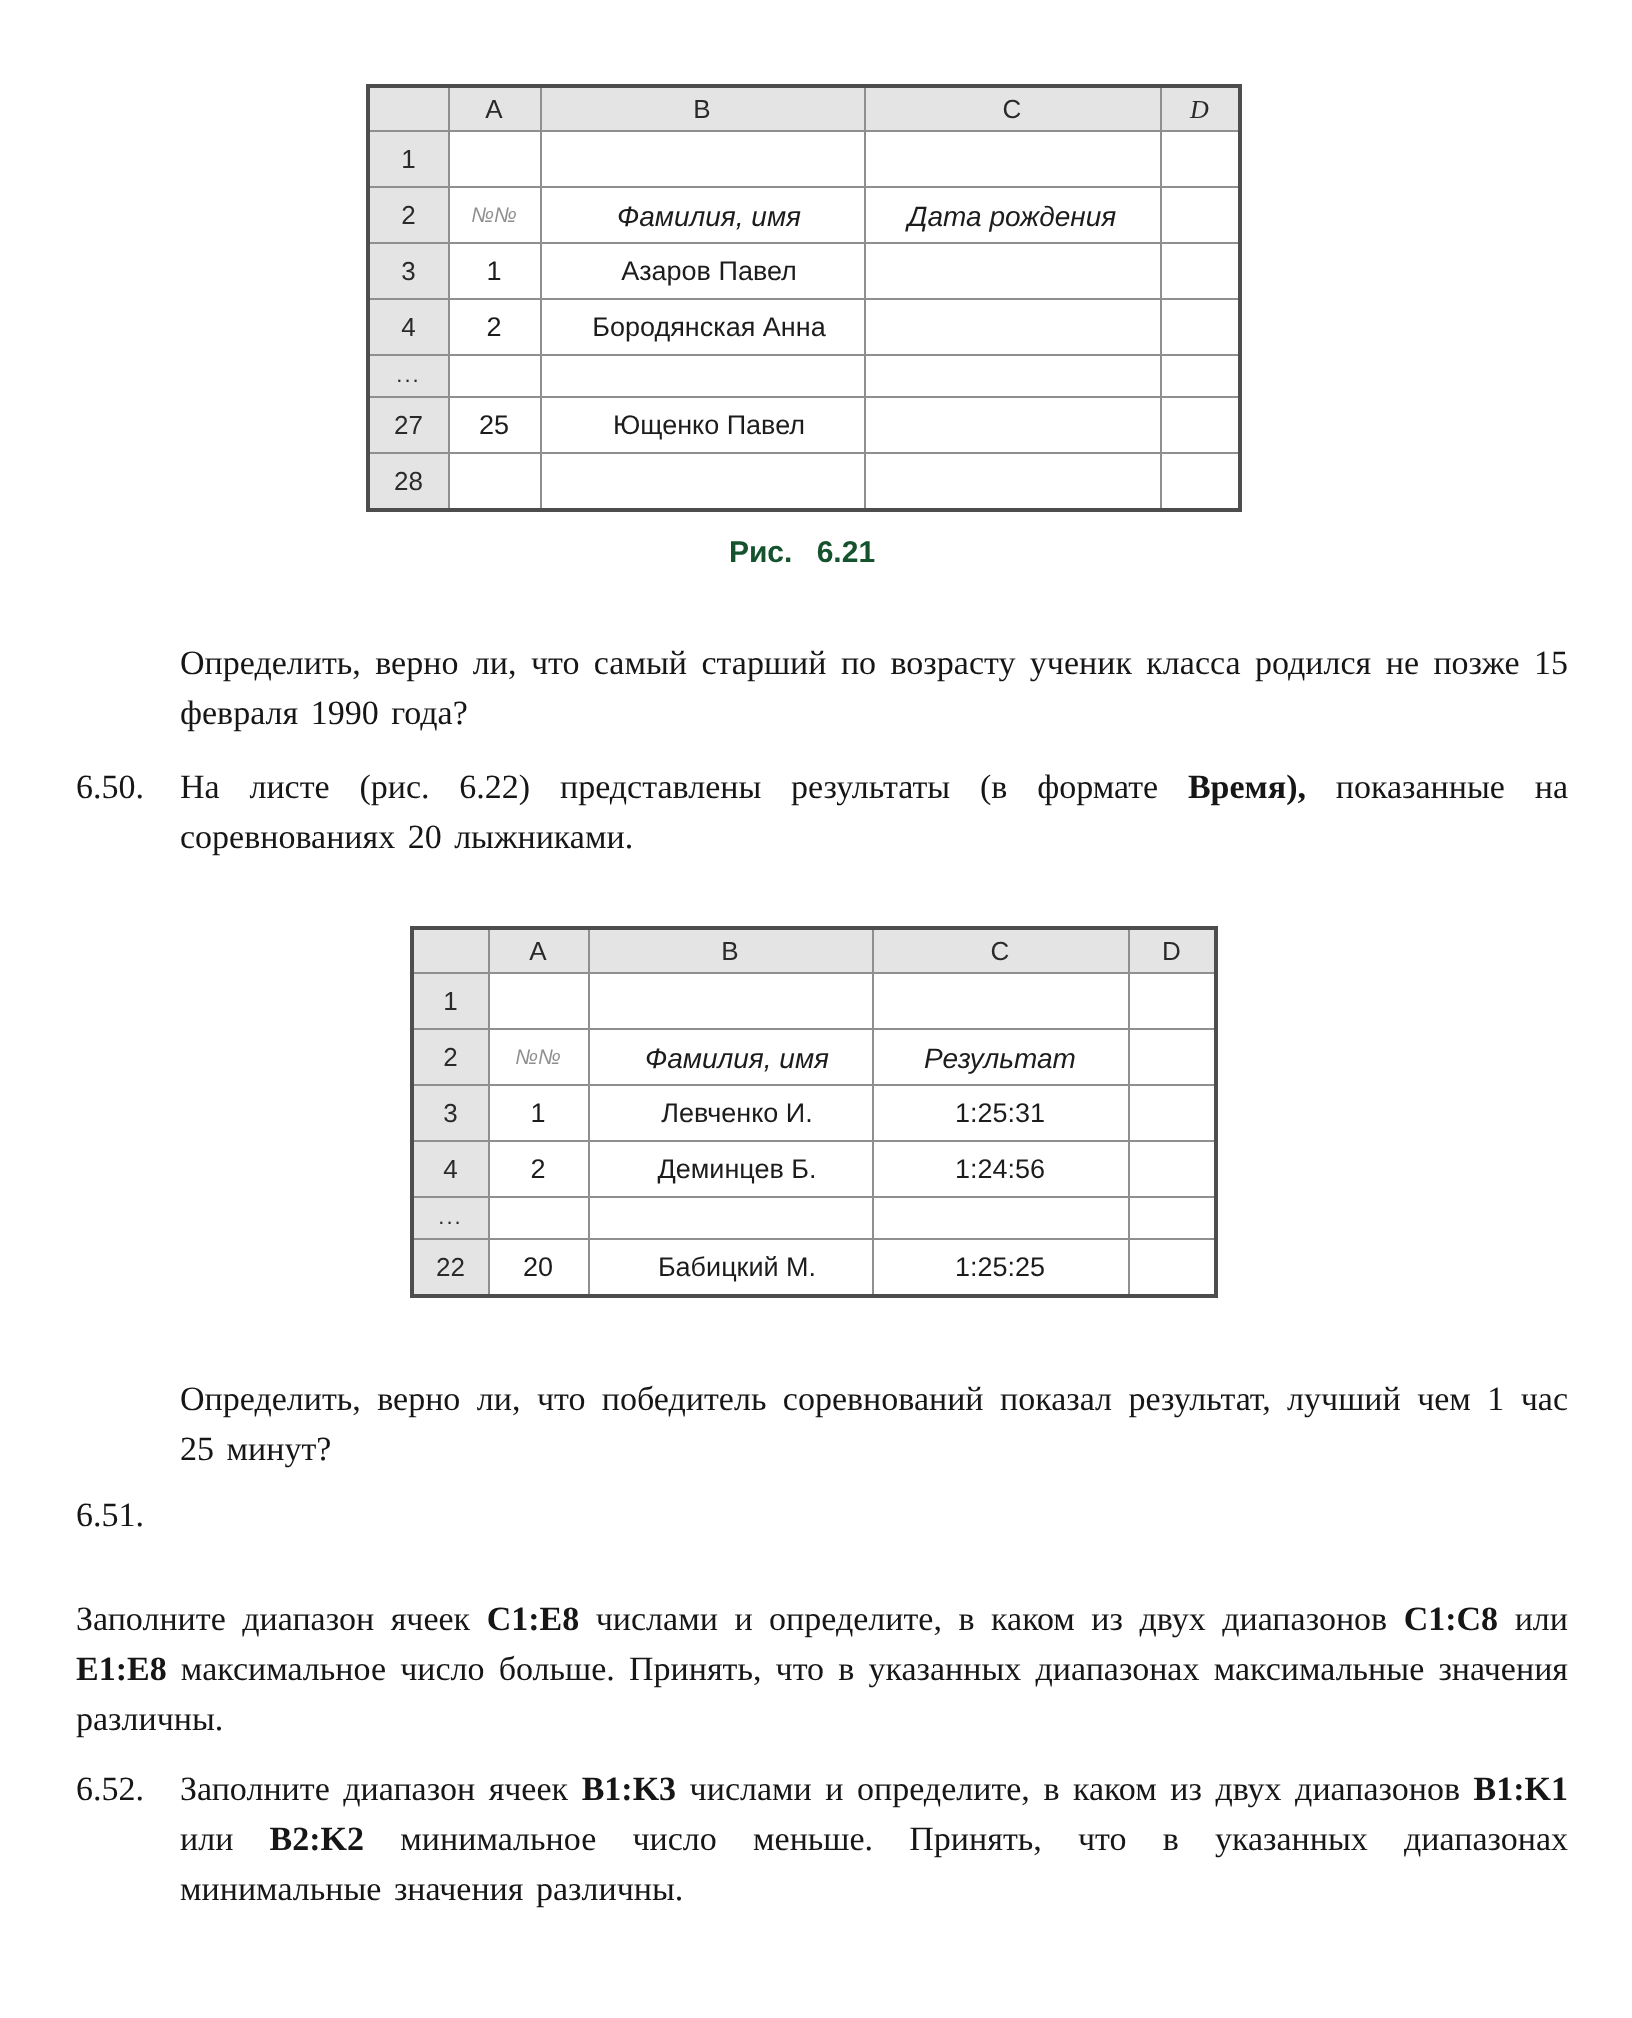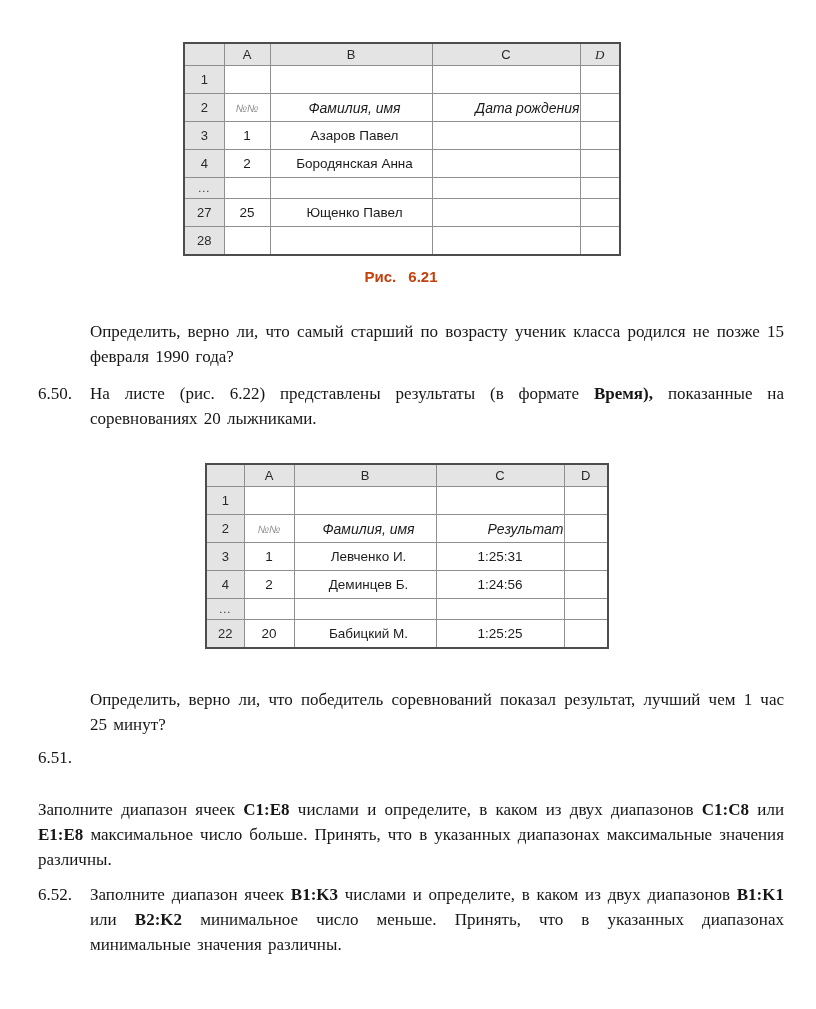--- a/index.html
+++ b/index.html
@@ -51,31 +51,31 @@
     text-align: center;
   }
   .sheet tr.hrow th { height: 21px; }
   .sheet tr.dots th, .sheet tr.dots td { height: 20px; }
   .sheet tr.dots th { font-size: 11px; letter-spacing: 1px; }
   .sheet td { font-size: 13.5px; color: #1c1c1c; background: #ffffff; }
   td.ca, td.cc, td.cd { text-align: center; }
   td.cb { text-align: center; padding-left: 7px; }
   tr.labels td.ca { font-size: 10.5px; font-style: italic; color: #8f8f8f; }
   tr.labels td.cb { font-style: italic; font-size: 14px; }
-  tr.labels td.cc { font-style: italic; font-size: 14px; text-align: right; }
+  tr.labels td.cc { font-style: italic; font-size: 14px; text-align: center; }
   th.dcol { font-style: italic; font-family: "Liberation Serif", serif; }
 
   .caption {
     margin-top: 12px;
     text-align: center;
     font-family: "Liberation Sans", sans-serif;
     font-weight: bold;
     font-size: 15px;
     word-spacing: 8px;
-    color: #c2410c;
+    color: #14532d;
   }
 </style>
 </head>
 <body>
 
 <div class="page">
 
 
   <div class="figwrap figwrap621">
     <table class="sheet">

